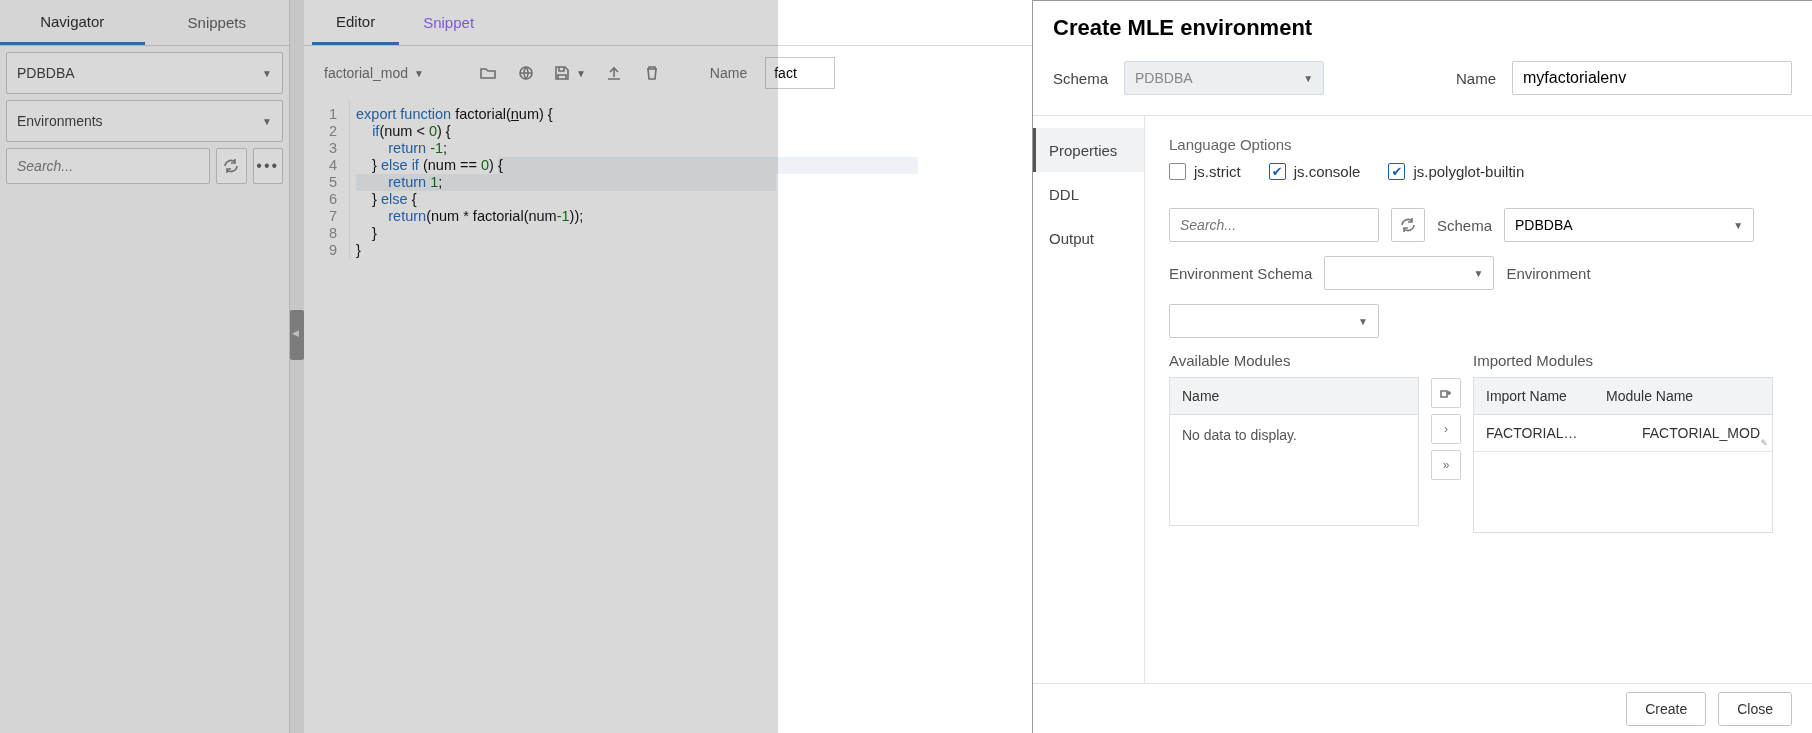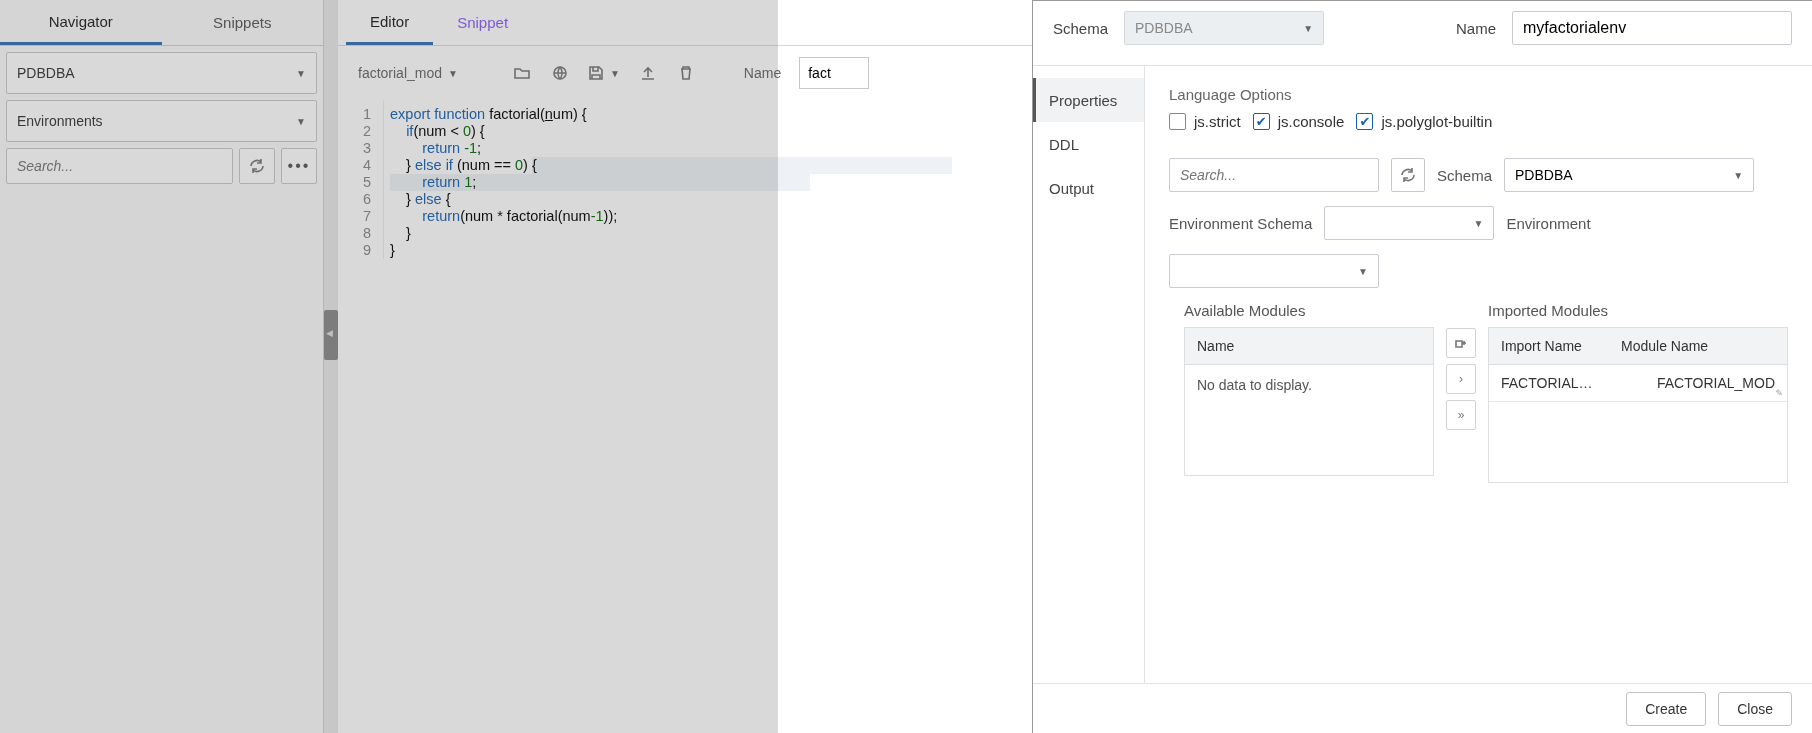--- a/index.html
+++ b/index.html
@@ -3,21 +3,21 @@
 <meta charset="utf-8">
 <style>
   * { box-sizing: border-box; font-family: "Segoe UI", Arial, sans-serif; }
   body { margin: 0; width: 1812px; height: 733px; background: #fff; position: relative; overflow: hidden; }
 
   
   .app { position: absolute; inset: 0; display: flex; }
   .overlay-dim { position: absolute; left:0; top:0; width:778px; height:733px; background: rgba(80,80,80,0.22); z-index:5; pointer-events:none;}
   
   
-  .left-panel { width: 324px; border-right: 1px solid #d0d0d0; background:#fafafa; display:flex; flex-direction:column;}
+  .left-panel { width: 290px; border-right: 1px solid #d0d0d0; background:#fafafa; display:flex; flex-direction:column;}
   .tabs-row { display:flex; border-bottom:1px solid #d0d0d0; height:46px;}
   .tab { flex:1; display:flex; align-items:center; justify-content:center; font-size:15px; color:#555; cursor:pointer;}
   .tab.active { color:#1a1a1a; border-bottom:3px solid #2f6fb0;}
   .select-row { height:42px; border:1px solid #c8c8c8; margin:6px 6px 0 6px; border-radius:2px; display:flex; align-items:center; padding:0 10px; justify-content:space-between; background:#fff; font-size:14px; color:#333;}
   .caret { font-size:10px; color:#666;}
   .searchrow { display:flex; gap:6px; margin:6px; align-items:center;}
   .searchinput { flex:1; height:36px; border:1px solid #c8c8c8; border-radius:2px; padding:0 10px; font-size:14px; font-style:italic; color:#777; background:#fff;}
   .iconbtn { width:36px; height:36px; border:1px solid #c8c8c8; border-radius:2px; display:flex; align-items:center; justify-content:center; background:#fff; cursor:pointer; color:#555;}
   
   
@@ -50,32 +50,32 @@
   .schema-select { width:200px; height:34px; background:#eceff1; border:1px solid #d6d9db; border-radius:2px; display:flex; align-items:center; justify-content:space-between; padding:0 10px; color:#888; font-size:14px;}
   .name-input { width:280px; height:34px; border:1px solid #c8ccd0; border-radius:2px; padding:0 10px; font-size:16px;}
   
   .dlg-body { flex:1; display:flex; border-top:1px solid #e2e2e2;}
   .dlg-sidetabs { width:112px; border-right:1px solid #e2e2e2; padding-top:12px;}
   .sidetab { height:44px; display:flex; align-items:center; padding-left:16px; font-size:15px; color:#444; cursor:pointer;}
   .sidetab.active { background:#f1f2f4; border-left:3px solid #555; padding-left:13px;}
   
   .dlg-content { flex:1; padding:20px 24px; overflow:auto;}
   .section-label { font-size:15px; color:#666; margin-bottom:10px;}
-  .checkrow { display:flex; gap:12px; align-items:center; margin-bottom:28px;}
+  .checkrow { display:flex; gap:28px; align-items:center; margin-bottom:28px;}
   .chk { display:flex; align-items:center; gap:8px; font-size:15px; color:#333;}
   .chkbox { width:17px; height:17px; border:1.5px solid #888; border-radius:2px; display:inline-flex; align-items:center; justify-content:center; font-size:13px; color:#1560b3;}
   .chkbox.checked { border-color:#1560b3;}
   
   .row { display:flex; align-items:center; gap:12px; margin-bottom:14px;}
   .txtin { height:34px; border:1px solid #c8ccd0; border-radius:2px; padding:0 10px; font-size:14px; background:#fff;}
   .txtin.search { font-style:italic; color:#777; width:210px;}
   .sel { height:34px; border:1px solid #c8ccd0; border-radius:2px; padding:0 10px; font-size:14px; display:flex; align-items:center; justify-content:space-between; background:#fff;}
   .rowlabel { font-size:15px; color:#555;}
   
-  .lists { display:flex; gap:12px; margin-top:12px;justify-content:flex-end;}
+  .lists { display:flex; gap:12px; margin-top:12px;}
   .listcol { display:flex; flex-direction:column;}
   .listtitle { font-size:15px; color:#555; margin-bottom:8px;}
   .grid { border:1px solid #dcdfe2;}
   .grid-head { display:flex; background:#f2f3f5; border-bottom:1px solid #dcdfe2;}
   .ghcell { padding:10px 12px; font-size:14px; color:#333;}
   .grid-body { min-height:110px; padding:12px; font-size:14px; color:#555;}
   .grid-row { display:flex; border-bottom:1px solid #e8e8e8;}
   .gcell { padding:10px 12px; font-size:14px; color:#333; overflow:hidden; text-overflow:ellipsis; white-space:nowrap; position:relative;}
   .editmark { position:absolute; right:4px; bottom:3px; font-size:9px; color:#999;}
   
@@ -175,20 +175,21 @@
         <span class="kw">return</span>(num * factorial(num<span class="num">-1</span>));
     }
 }</div>
     </div>
   </div>
 </div>
 
 <div class="overlay-dim"></div>
 
 <div class="dialog">
+  <div class="dlg-title">Create MLE environment</div>
   <div class="dlg-form1">
     <span class="dlg-label">Schema</span>
     <div class="schema-select">
       <span>PDBDBA</span>
       <span class="caret">▼</span>
     </div>
     <div style="flex:1"></div>
     <span class="dlg-label">Name</span>
     <input class="name-input" value="myfactorialenv" style="">
   </div>

